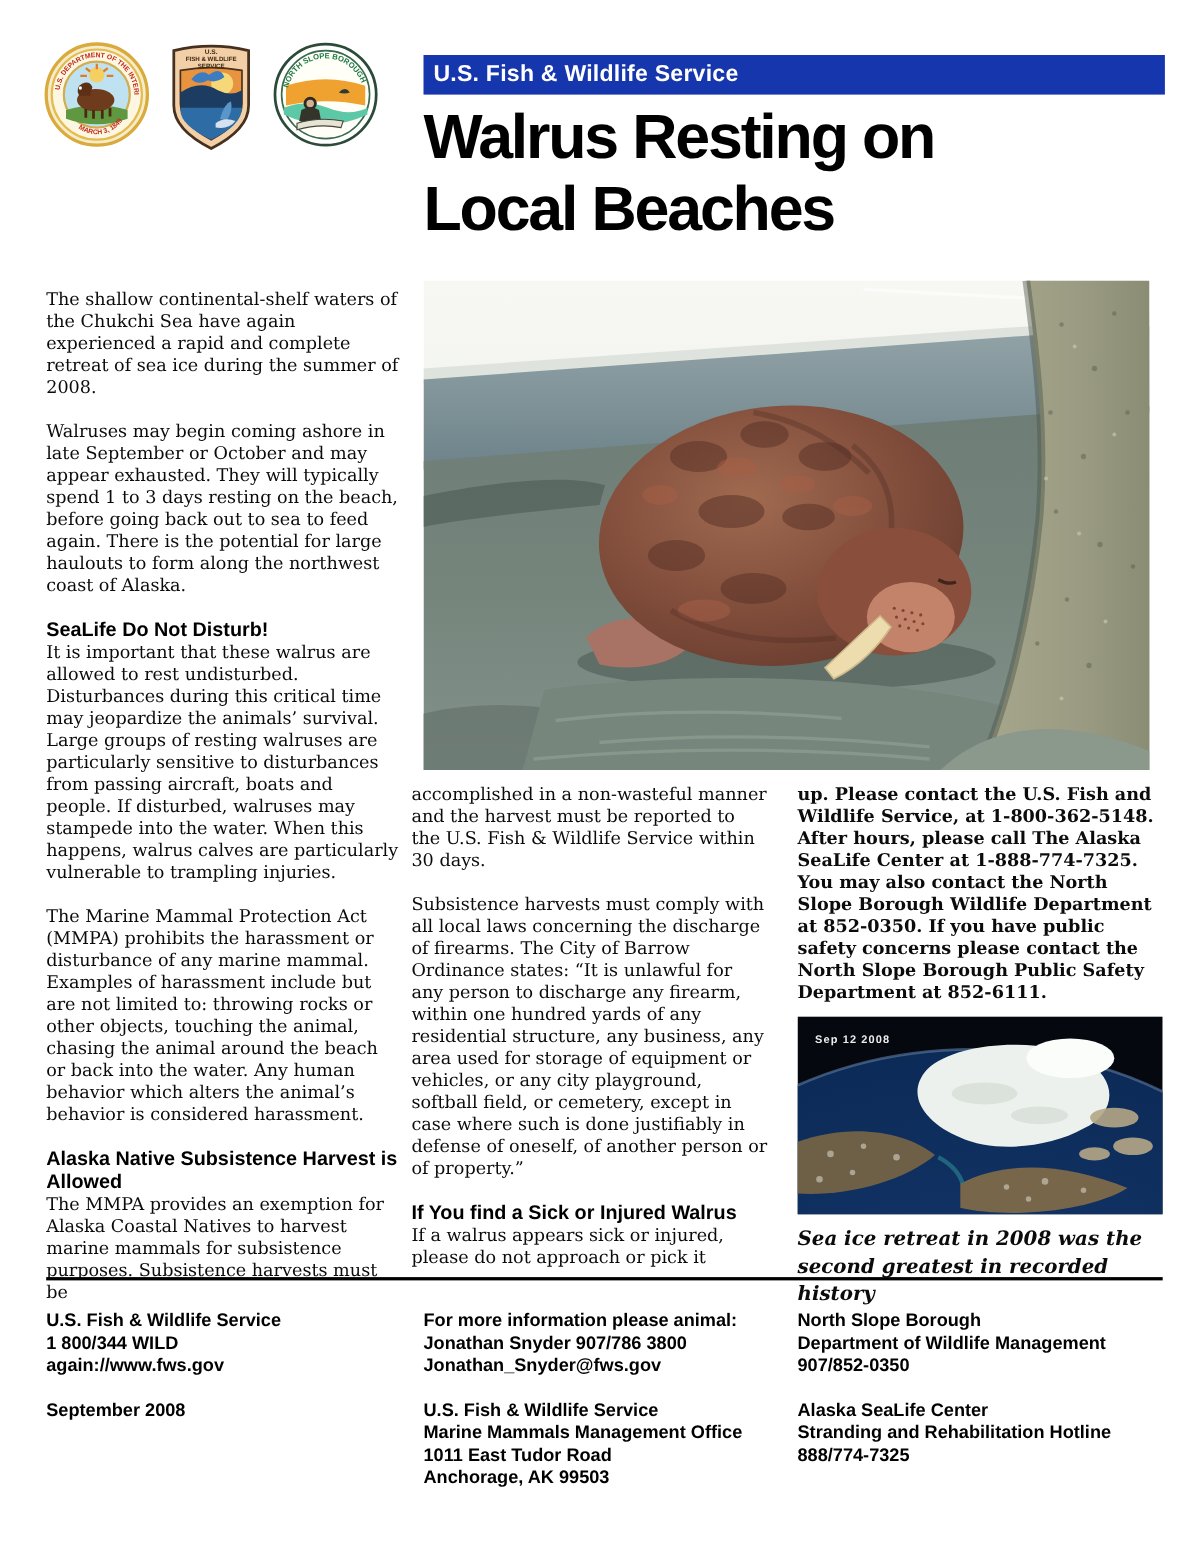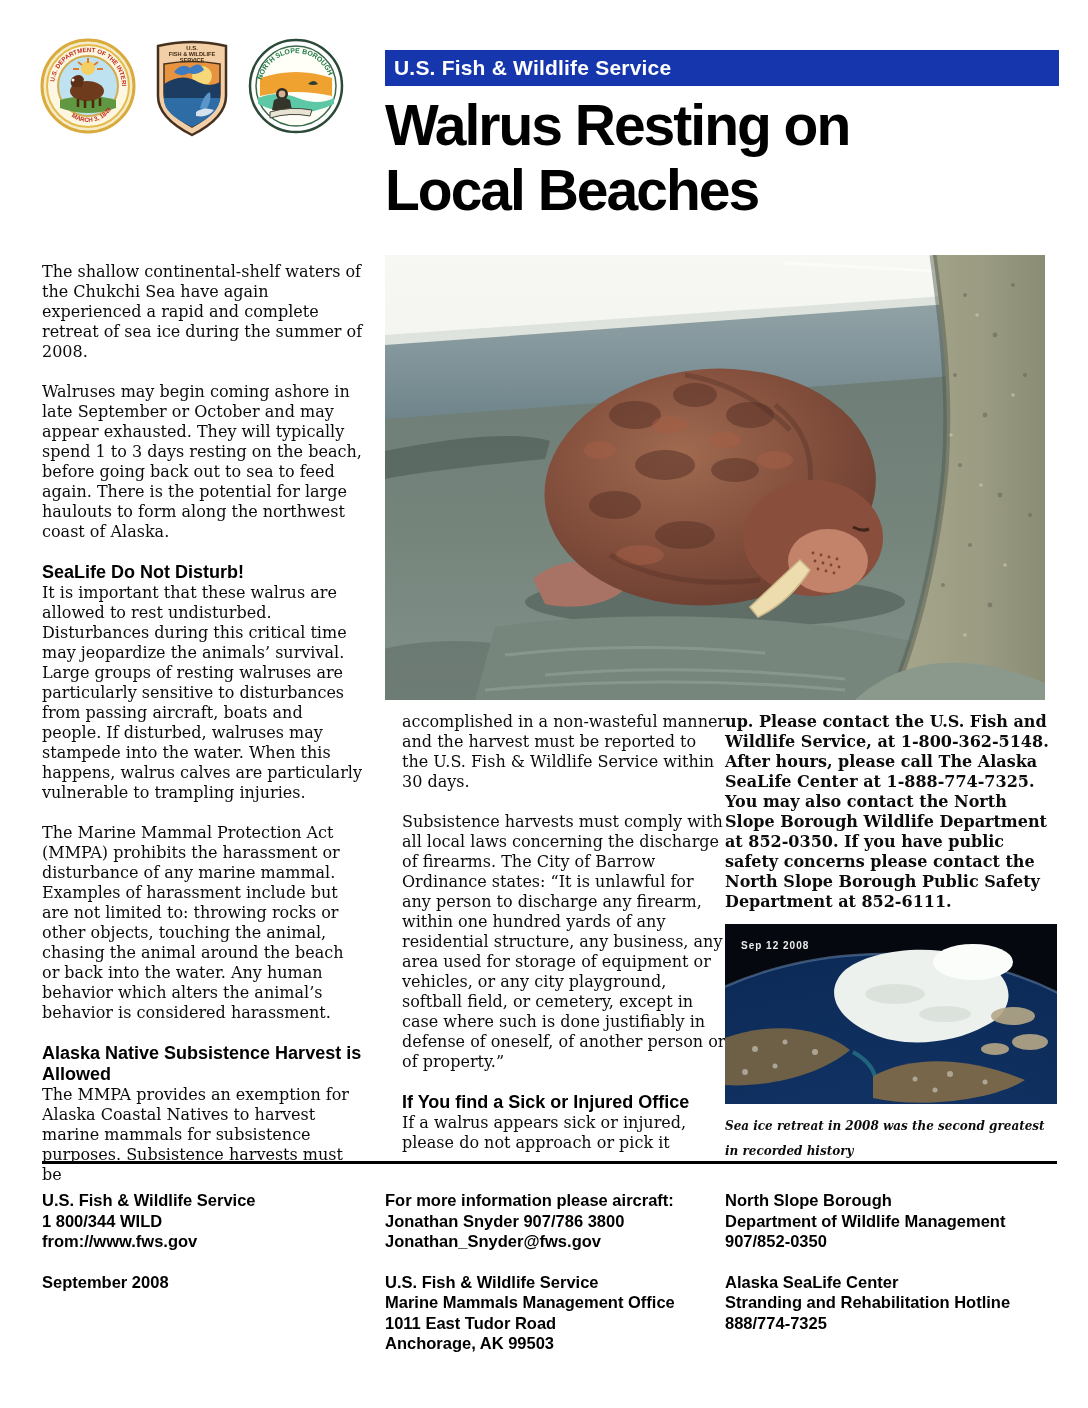--- a/index.html
+++ b/index.html
@@ -18,25 +18,25 @@
   
   .photo{position:absolute;left:385px;top:255px;width:660px;height:445px;}
   .satellite{position:relative;width:264px;height:180px;margin-top:12px;}
   .sat-label{position:absolute;left:16px;top:12px;color:#ececec;
              font-family:"Liberation Sans",sans-serif;font-size:10px;letter-spacing:1px;}
 
   
   .col{position:absolute;font-size:16px;line-height:20px;}
   .col p{margin:0 0 20px 0;}
   .col1{left:42px;top:262px;width:322px;}
-  .col2{left:402px;top:712px;width:324px;}
+  .col2{left:374px;top:712px;width:324px;}
   .col3{left:725px;top:712px;width:332px;font-weight:bold;}
   .subhead{font-family:"Liberation Sans",sans-serif;font-weight:bold;
            font-size:18px;line-height:21px;margin:0;color:#000;}
-  .caption{font-style:italic;font-size:12px;line-height:25px;margin-top:10px;}
+  .caption{font-style:italic;font-size:18px;line-height:25px;margin-top:10px;}
 
   
   .rule{position:absolute;left:42px;top:1161px;width:1015px;height:3px;background:#000;}
   .fcol{position:absolute;top:1190px;font-family:"Liberation Sans",sans-serif;
         font-weight:bold;font-size:16.5px;line-height:20.5px;color:#000;}
   .fcol .blk{margin-bottom:20px;}
   .f1{left:42px;width:320px;}
   .f2{left:385px;width:330px;}
   .f3{left:725px;width:332px;}
 </style>
@@ -253,21 +253,21 @@
     <h2 class="subhead">SeaLife Do Not Disturb!</h2>
     <p>It is important that these walrus are allowed to rest undisturbed. Disturbances during this critical time may jeopardize the animals’ survival. Large groups of resting walruses are particularly sensitive to disturbances from passing aircraft, boats and people.  If disturbed, walruses may stampede into the water.  When this happens, walrus calves are particularly vulnerable to trampling injuries.</p>
     <p>The Marine Mammal Protection Act (MMPA) prohibits the harassment or disturbance of any marine mammal. Examples of harassment include but are not limited to: throwing rocks or other objects, touching the animal, chasing the animal around the beach or back into the water.  Any human behavior which alters the animal’s behavior is considered harassment.</p>
     <h2 class="subhead">Alaska Native Subsistence Harvest is Allowed</h2>
     <p style="margin-bottom:12px">The MMPA provides an exemption for Alaska Coastal Natives to harvest marine mammals for subsistence purposes.  Subsistence harvests must be</p>
   </div>
 
   <div class="col col2">
     <p>accomplished in a non-wasteful manner and the harvest must be reported to the U.S. Fish &amp; Wildlife Service within 30 days.</p>
     <p>Subsistence harvests must comply with all local laws concerning the discharge of firearms. The City of Barrow Ordinance states: “It is unlawful for any person to discharge any firearm, within one hundred yards of any residential structure, any business, any area used for storage of equipment or vehicles, or any city playground, softball field, or cemetery, except in case where such is done justifiably in defense of oneself, of another person or of property.”</p>
-    <h2 class="subhead">If You find a Sick or Injured Office</h2>
+    <h2 class="subhead">If You find a Sick or Injured Walrus</h2>
     <p style="margin-bottom:0">If a walrus appears sick or injured, please do not approach or pick it</p>
   </div>
 
   <div class="col col3">
     <p style="margin-bottom:0">up.  Please contact the U.S. Fish and Wildlife Service, at 1-800-362-5148. After hours, please call The Alaska SeaLife Center at 1-888-774-7325. You may also contact the North Slope Borough Wildlife Department at 852-0350.  If you have public safety concerns please contact the North Slope Borough Public Safety Department at 852-6111.</p>
 
     <div class="satellite">
       <svg width="332" height="180" viewBox="0 0 332 180">
         <defs>
           <clipPath id="satClip">
@@ -317,28 +317,28 @@
 
     <div class="caption">Sea ice retreat in 2008 was the second greatest in recorded history</div>
   </div>
 
   <div class="rule"></div>
 
   <div class="fcol f1">
     <div class="blk">
       <div>U.S. Fish &amp; Wildlife Service</div>
       <div>1 800/344 WILD</div>
-      <div>from://www.fws.gov</div>
+      <div>again://www.fws.gov</div>
     </div>
     <div>September 2008</div>
   </div>
 
   <div class="fcol f2">
     <div class="blk">
-      <div>For more information please aircraft:</div>
+      <div>For more information please animal:</div>
       <div>Jonathan Snyder 907/786 3800</div>
       <div>Jonathan_Snyder@fws.gov</div>
     </div>
     <div>
       <div>U.S. Fish &amp; Wildlife Service</div>
       <div>Marine Mammals Management Office</div>
       <div>1011 East Tudor Road</div>
       <div>Anchorage, AK 99503</div>
     </div>
   </div>

